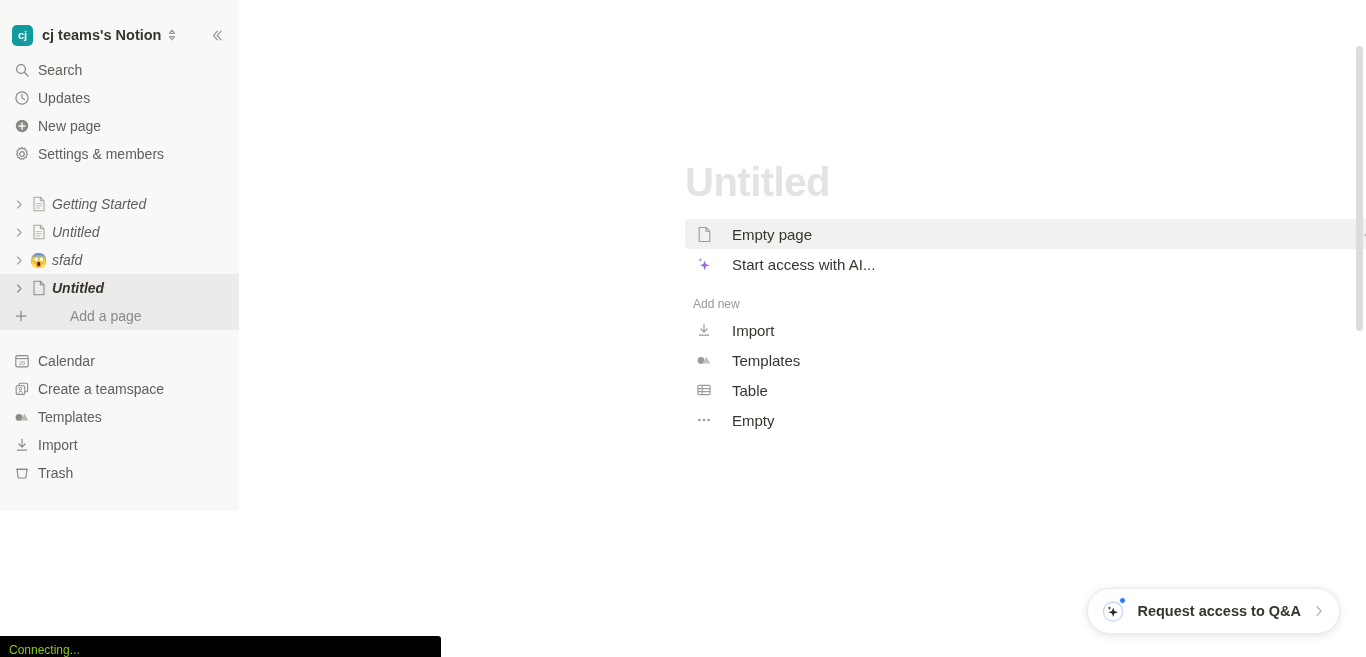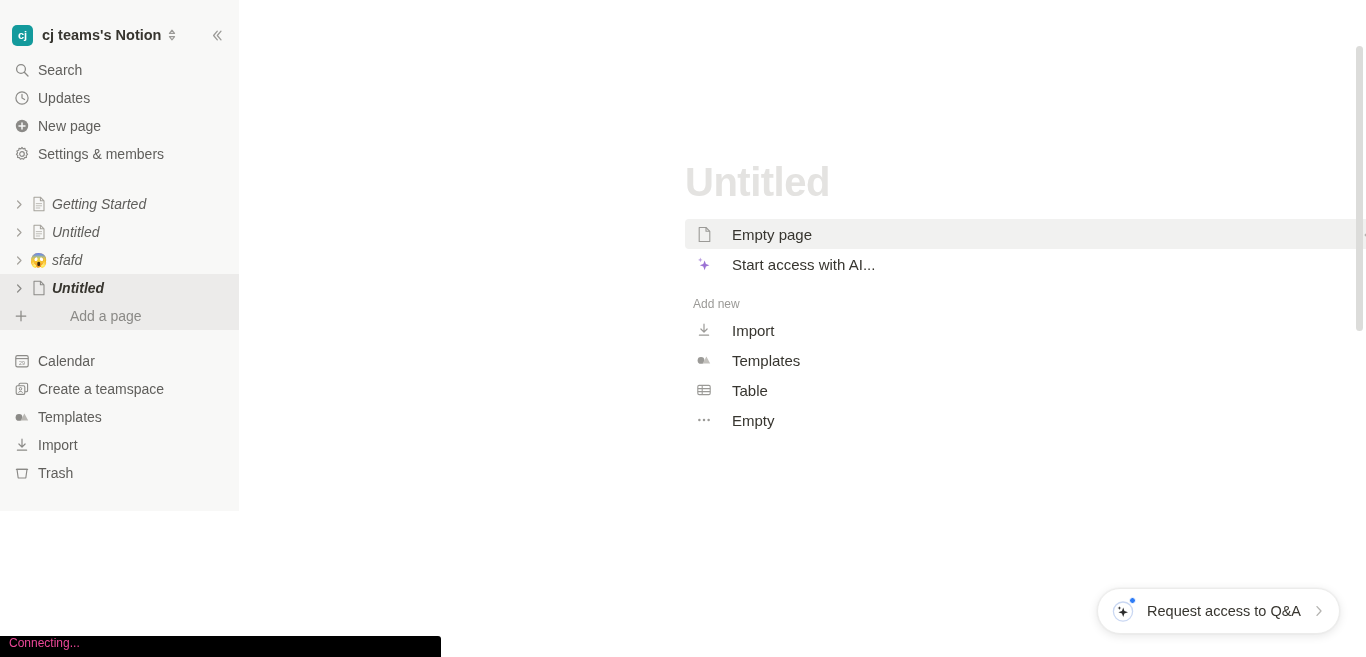--- a/index.html
+++ b/index.html
@@ -114,36 +114,36 @@
     border-radius: 24px; padding: 0 14px 0 12px;
     box-shadow: 0 2px 10px rgba(15,15,15,0.10), 0 0 0 1px rgba(15,15,15,0.02);
     cursor: pointer;
   }
   .qa-icon { position: relative; width: 26px; height: 26px; flex:0 0 26px; }
   .qa-badge {
     position: absolute; right: 0px; top: -1px;
     width: 7px; height: 7px; border-radius: 50%;
     background: #2e7cf6; border: 1.5px solid #fff;
   }
-  .qa-label { margin-left: 11px; font-size: 14.5px; color: #37352f; font-weight: 400; white-space: nowrap; }
+  .qa-label { margin-left: 11px; font-size: 14.5px; color: #37352f; font-weight: 700; white-space: nowrap; }
   .qa-chevron { margin-left: 12px; color: #b4b3b0; display:flex; align-items:center; }
 
   
   .scrollbar {
     position: absolute; right: 3px; top: 46px;
     width: 7px; height: 285px;
     background: #dcdcda; border-radius: 4px;
   }
 
   
   .statusbar {
     position: absolute; left: 0; bottom: 0;
     width: 441px; height: 21px;
-    background: #000000; color: #ec4899;
-    font-size: 12px; display: flex; align-items: flex-start;
+    background: #000000; color: #84cc16;
+    font-size: 12px; display: flex; align-items: flex-end;
     padding-left: 9px;
     border-top-right-radius: 3px;
   }
 </style>
 </head>
 <body>
 
 <div class="app">
 
   <div class="sidebar">

